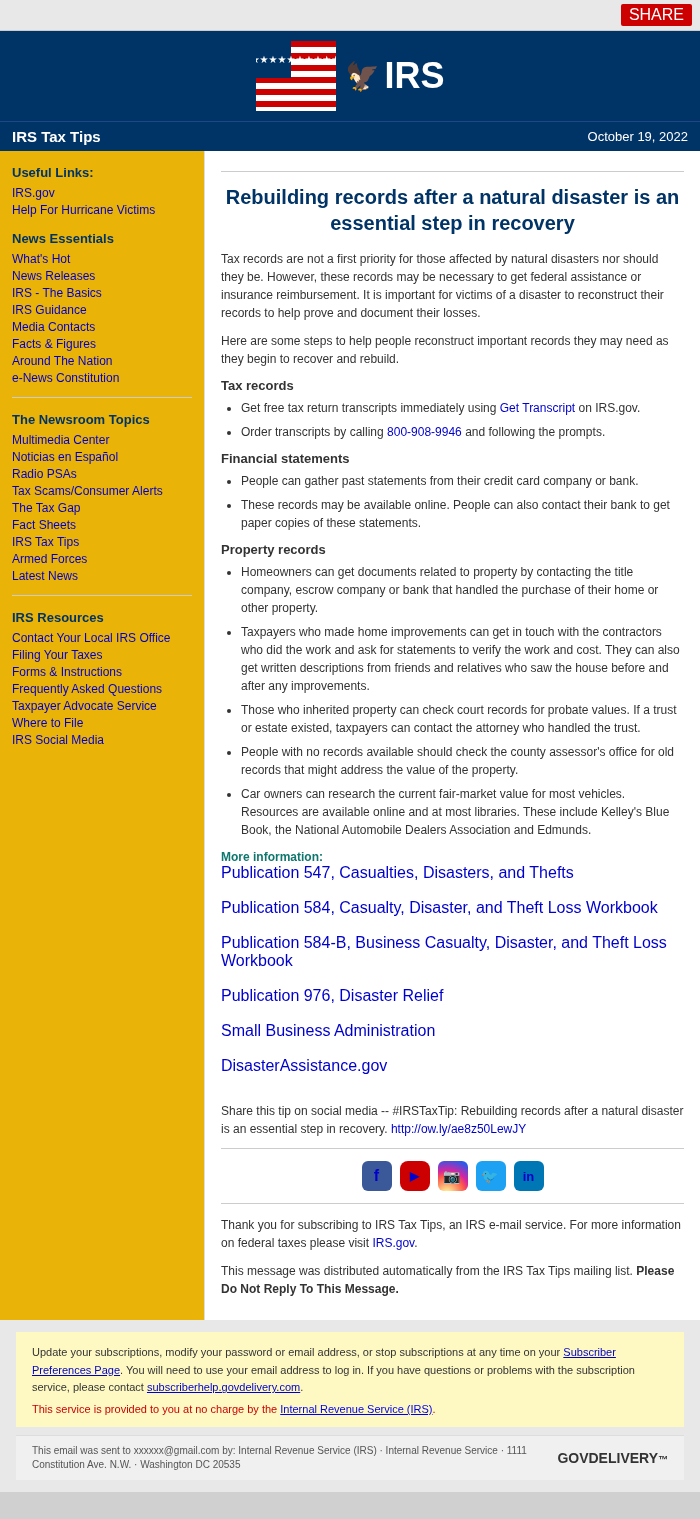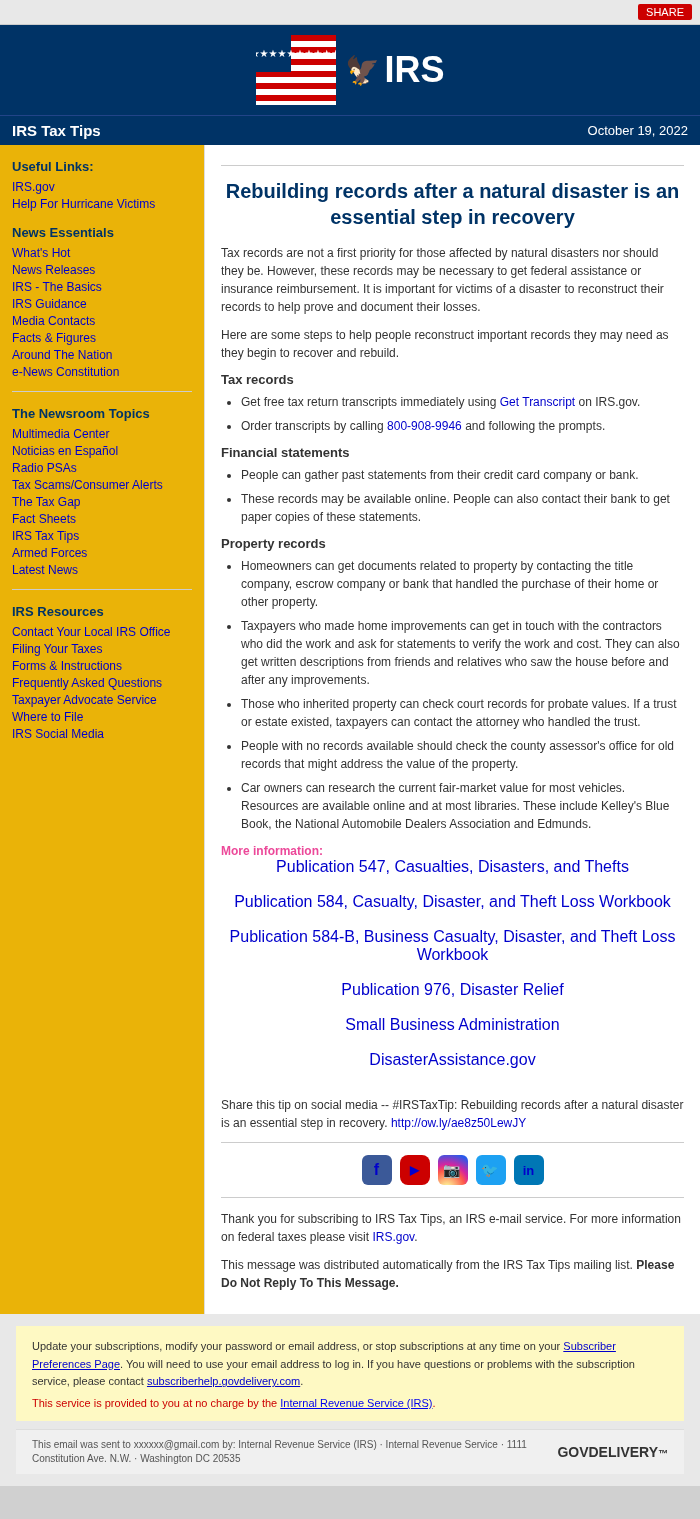--- a/index.html
+++ b/index.html
@@ -1,20 +1,20 @@
 <!DOCTYPE html>
 <html><head>
   <meta charset="utf-8">
   <style>
     * { margin: 0; padding: 0; box-sizing: border-box; }
     body { font-family: Arial, sans-serif; font-size: 13px; background: #d0d0d0; width: 700px; }
 
     
     .share-bar { background: #e8e8e8; text-align: right; padding: 4px 8px; border-bottom: 1px solid #ccc; }
-    .share-btn { background: #cc0000; color: white; font-size: 11px; padding: 2px 8px; border: none; cursor: pointer; border-radius: 2px; }
+    .share-btn { background: #cc0000; color: white; font-size: 16px; padding: 2px 8px; border: none; cursor: pointer; border-radius: 2px; }
 
     
     .header { background: #003366; display: flex; align-items: center; justify-content: center; padding: 10px 0; }
     .header-logo { display: flex; align-items: center; }
     .flag-area { width: 80px; height: 70px; overflow: hidden; position: relative; }
     .flag-stripes { width: 80px; height: 70px; background: repeating-linear-gradient(to bottom, #cc0000 0px, #cc0000 6px, white 6px, white 12px); }
     .flag-canton { position: absolute; top: 0; left: 0; width: 35px; height: 37px; background: #003366; display: flex; flex-wrap: wrap; align-items: center; justify-content: center; }
     .irs-text { color: white; font-size: 36px; font-weight: bold; margin-left: 10px; display: flex; align-items: center; }
     .irs-eagle { font-size: 28px; margin-right: 4px; }
 
@@ -35,22 +35,22 @@
 
     
     .content { flex: 1; padding: 12px 16px; background: white; }
     .issue-number { font-size: 15px; font-weight: bold; color: #333; margin-bottom: 6px; }
     .content hr { border: none; border-top: 1px solid #ccc; margin: 8px 0 12px 0; }
     .article-title { font-size: 20px; font-weight: bold; color: #003366; text-align: center; margin-bottom: 14px; line-height: 1.3; }
     .content p { font-size: 12px; color: #333; margin-bottom: 10px; line-height: 1.5; }
     .section-heading { font-size: 13px; font-weight: bold; color: #333; margin-bottom: 6px; margin-top: 10px; }
     .content ul { margin-left: 20px; margin-bottom: 10px; }
     .content ul li { font-size: 12px; color: #333; margin-bottom: 6px; line-height: 1.5; }
-    .content a { color: #0000cc; text-decoration: none; text-align: center; }
-    .more-info-label { font-size: 12px; font-weight: bold; color: #ec4899; margin-bottom: 20px; }
+    .content a { color: #0000cc; text-decoration: none; }
+    .more-info-label { font-size: 12px; font-weight: bold; color: #0f766e; margin-bottom: 20px; }
     .more-info-links { margin-bottom: 10px; }
     .more-info-links a { display: block; color: #0000cc; text-decoration: none; font-size: 16px; margin-bottom: 2px; }
     .social-share-text { font-size: 12px; color: #333; margin-bottom: 8px; line-height: 1.5; }
     .back-to-top { text-align: left; margin: 10px 0; }
     .back-to-top a { color: #0000cc; font-size: 12px; }
 
     
     .social-icons { display: flex; justify-content: center; gap: 8px; margin: 12px 0; }
     .social-icon { width: 30px; height: 30px; border-radius: 6px; display: flex; align-items: center; justify-content: center; color: white; font-size: 16px; font-weight: bold; text-decoration: none; }
     .fb { background: #3b5998; }

